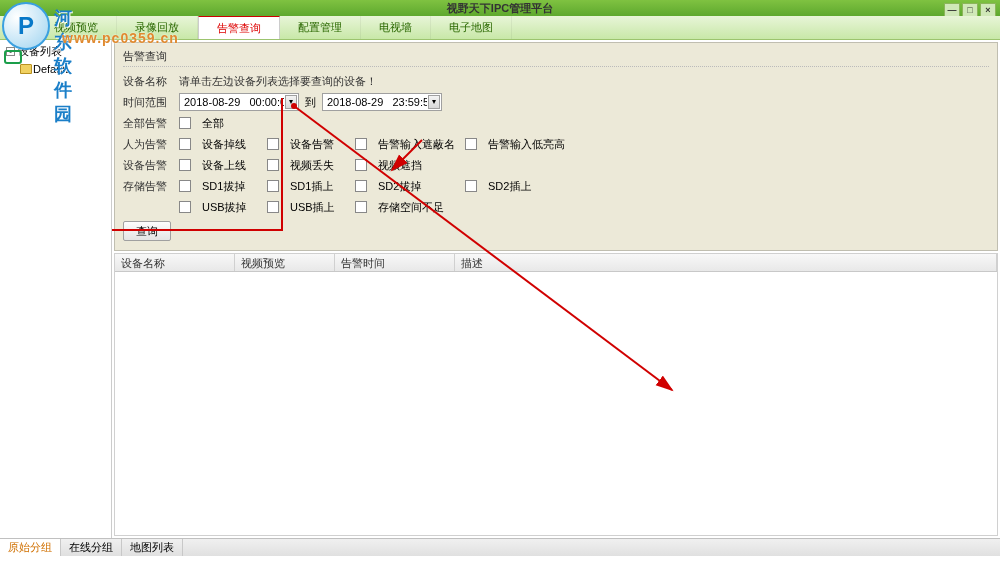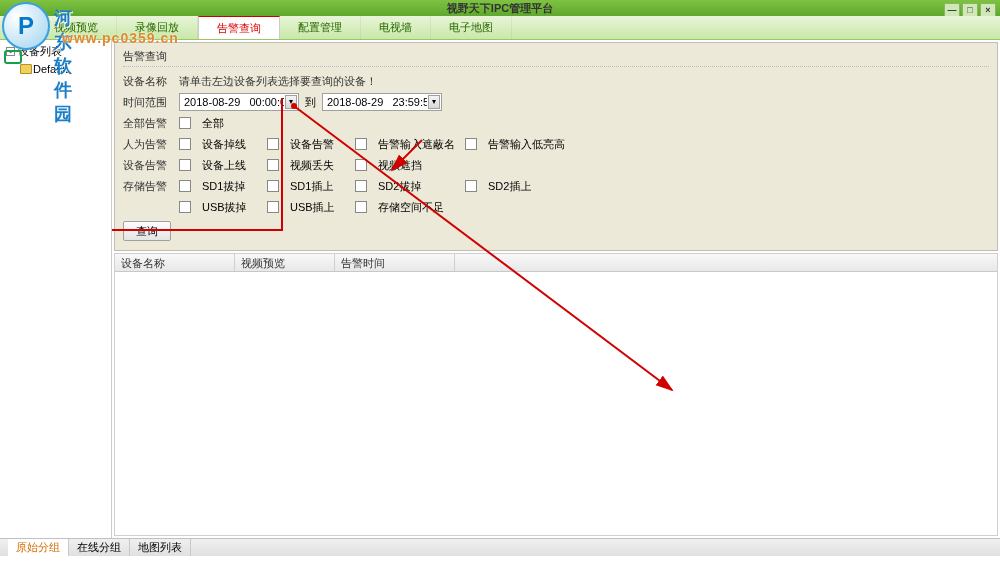--- a/index.html
+++ b/index.html
@@ -210,21 +210,20 @@
       padding: 2px 6px;
       font-size: 11px;
       color: #333;
     }
     .statusbar {
       height: 18px;
       background: linear-gradient(#f0f0f0,#e0e0e0);
       border-top: 1px solid #c0c0c0;
       display: flex;
       align-items: stretch;
-      padding-left: 8px;
     }
     .status-tab {
       padding: 2px 8px;
       border-right: 1px solid #c8c8c8;
       font-size: 11px;
       cursor: pointer;
       display: flex; align-items: center;
     }
     .status-tab.active { color: #d07000; background: #fff; }
     .annotation-svg {
@@ -392,20 +391,21 @@
       <div class="filter-row" style="margin-top:4px">
         <button class="query-btn">查询</button>
       </div>
     </div>
 
     <div class="table-wrap">
       <div class="table-header">
         <div class="th" style="width:120px">设备名称</div>
         <div class="th" style="width:100px">视频预览</div>
         <div class="th" style="width:120px">告警时间</div>
+        <div class="th" style="flex:1">描述</div>
       </div>
     </div>
 
     <svg class="annotation-svg" width="900" height="520">
       <defs>
         <marker id="arrh" markerWidth="10" markerHeight="10" refX="8" refY="3" orient="auto">
           <path d="M0,0 L9,3 L0,6 Z" fill="#d00000"></path>
         </marker>
       </defs>
 

